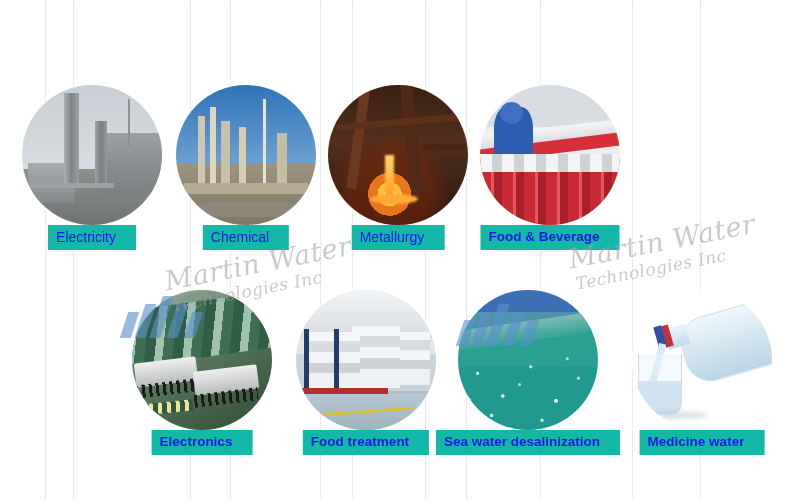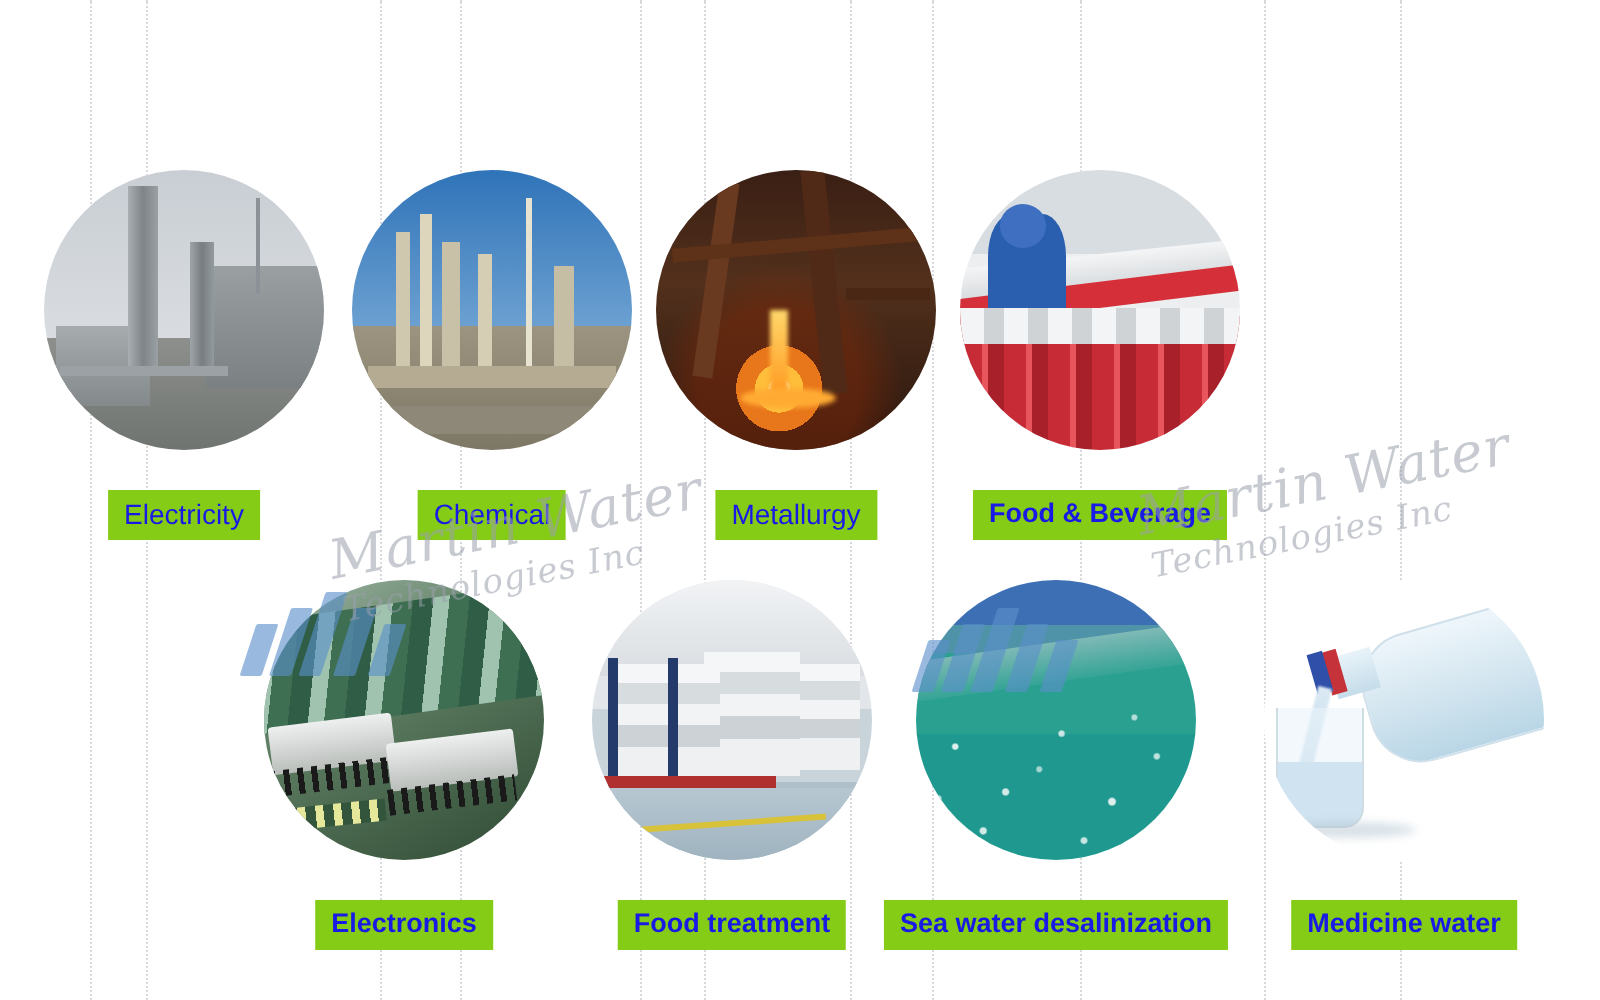--- a/index.html
+++ b/index.html
@@ -52,27 +52,27 @@
   }
   .circle {
     position: relative;
     width: 140px;
     height: 140px;
     border-radius: 50%;
     overflow: hidden;
     background: #ffffff;
   }
   .caption {
-    margin-top: 20px;
+    margin-top: 0;
     display: inline-block;
-    background: #84cc16;
+    background: #14b8a6;
     color: #1a1ae6;
     font-size: 14px;
     line-height: 20px;
-    padding: 2px 8px 3px 8px;
+    padding: 2px 20px 3px 8px;
     white-space: nowrap;
     position: relative;
     left: 50%;
     transform: translateX(-50%);
   }
   .caption.bold { font-weight: bold; font-size: 13.5px; }
   .caption.wide { font-size: 13.5px; font-weight: bold; }
 
   
   .art { position: absolute; inset: 0; }

